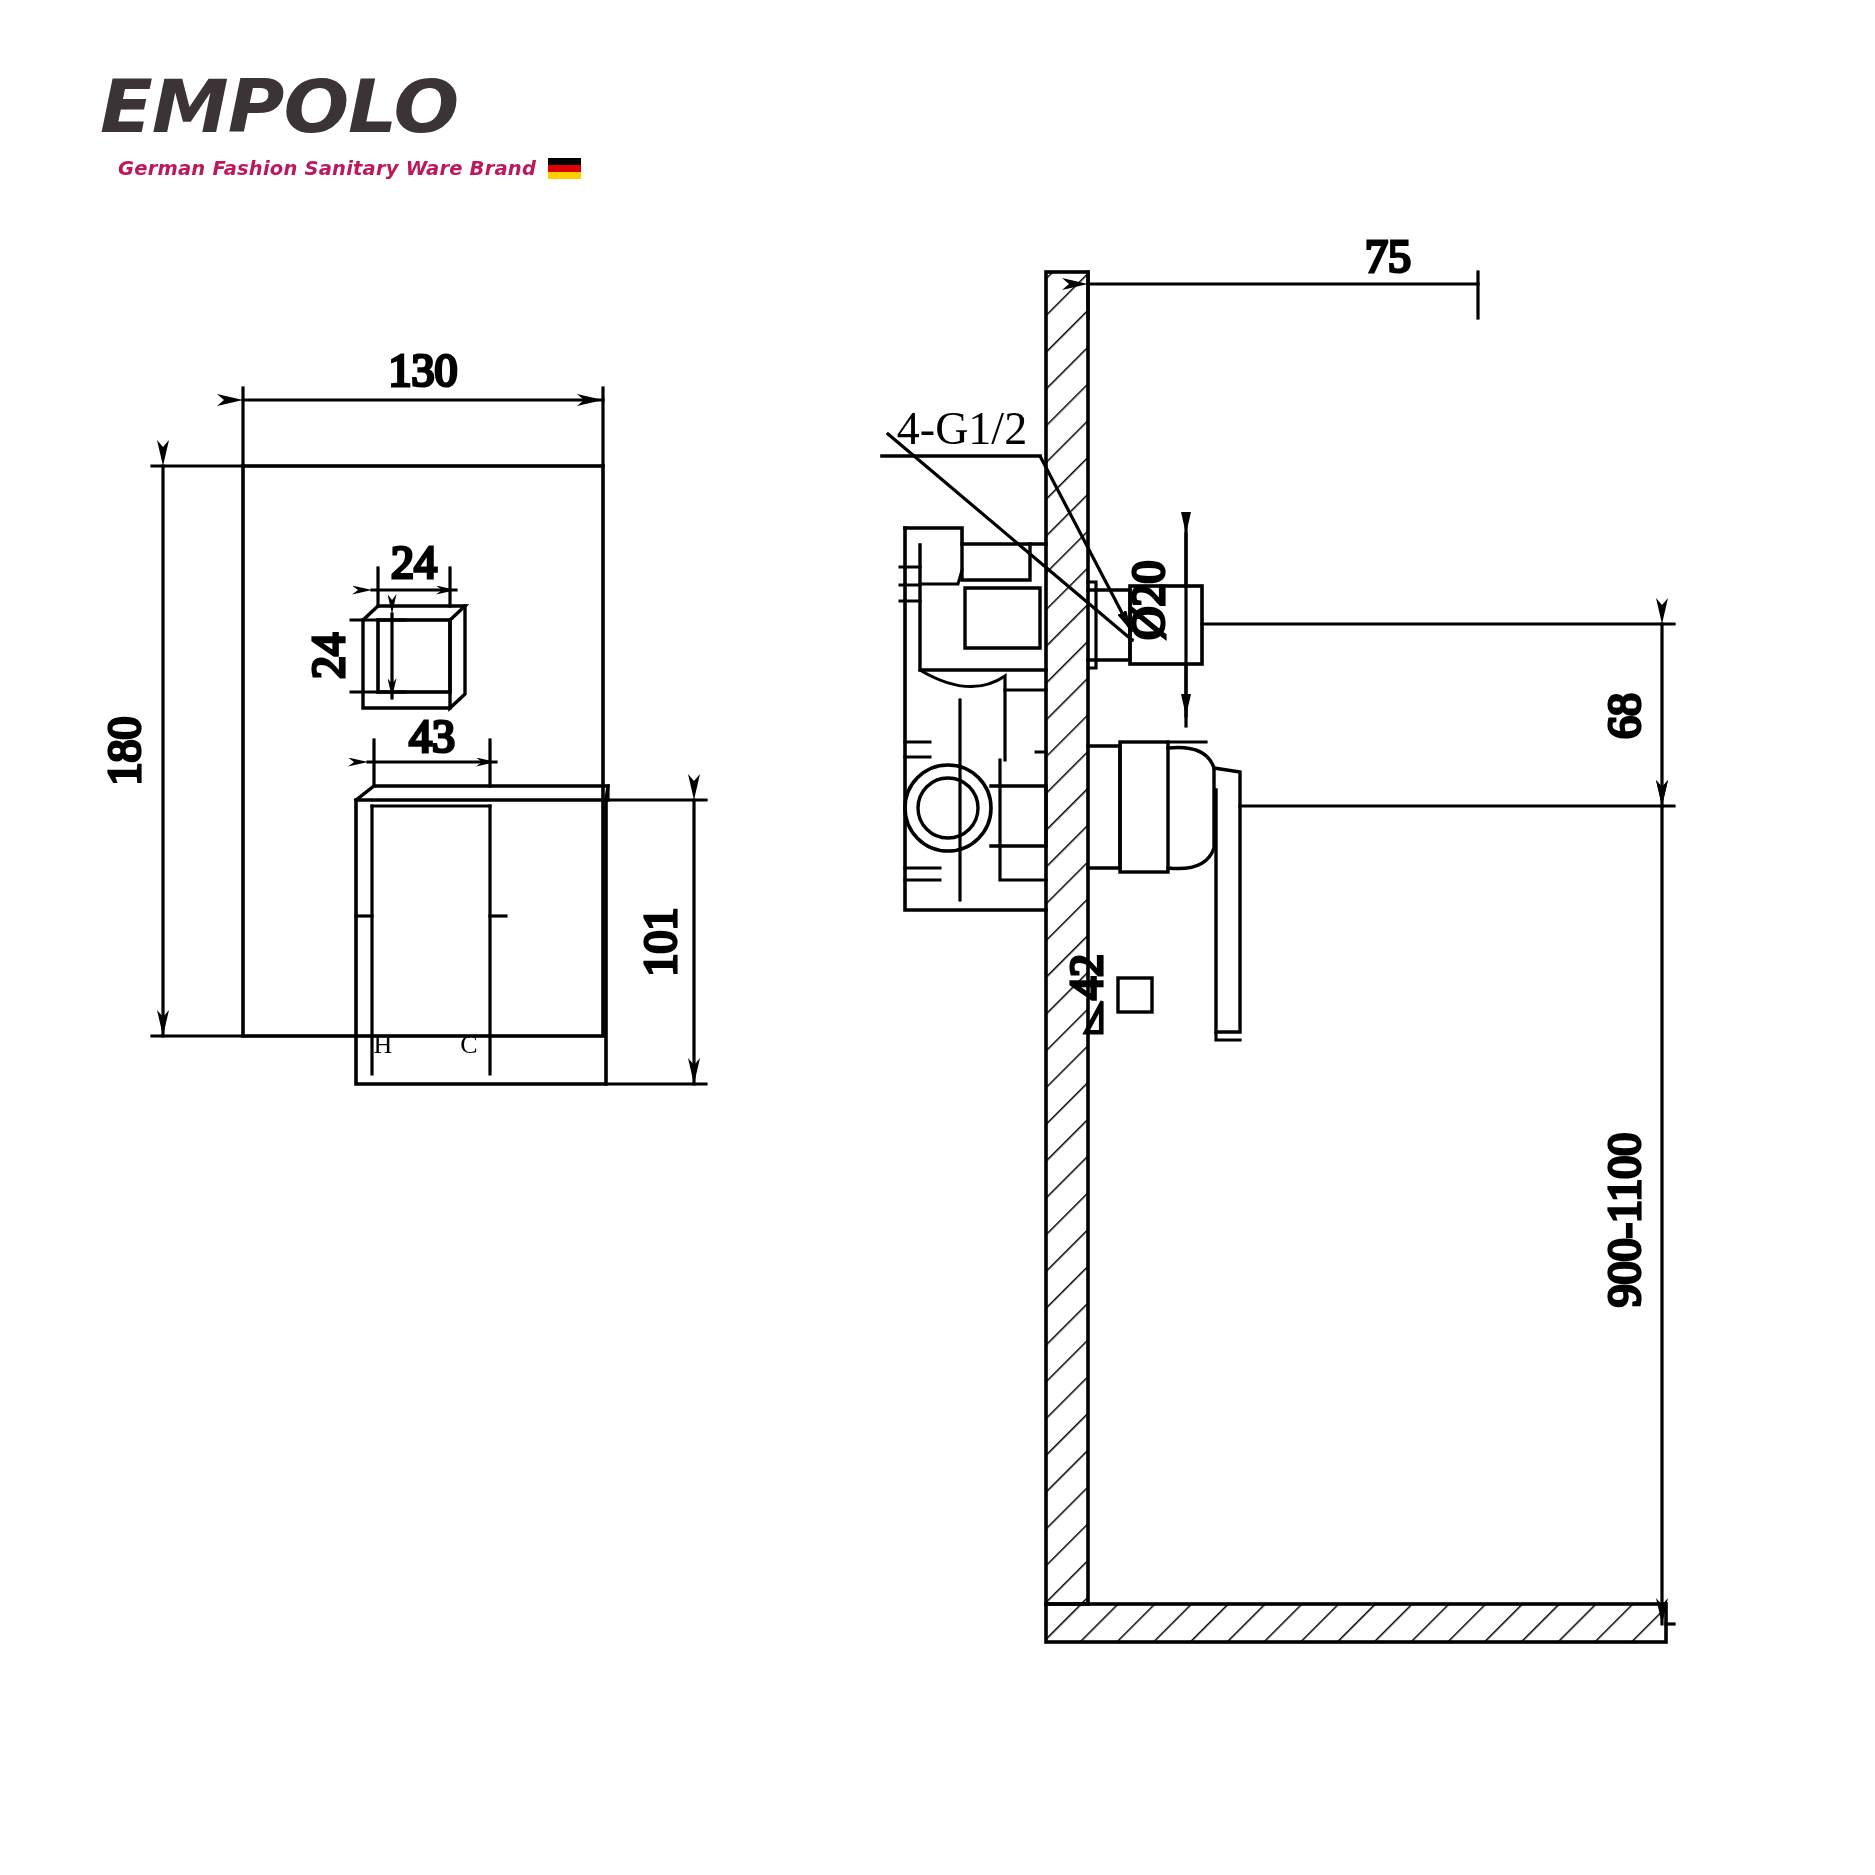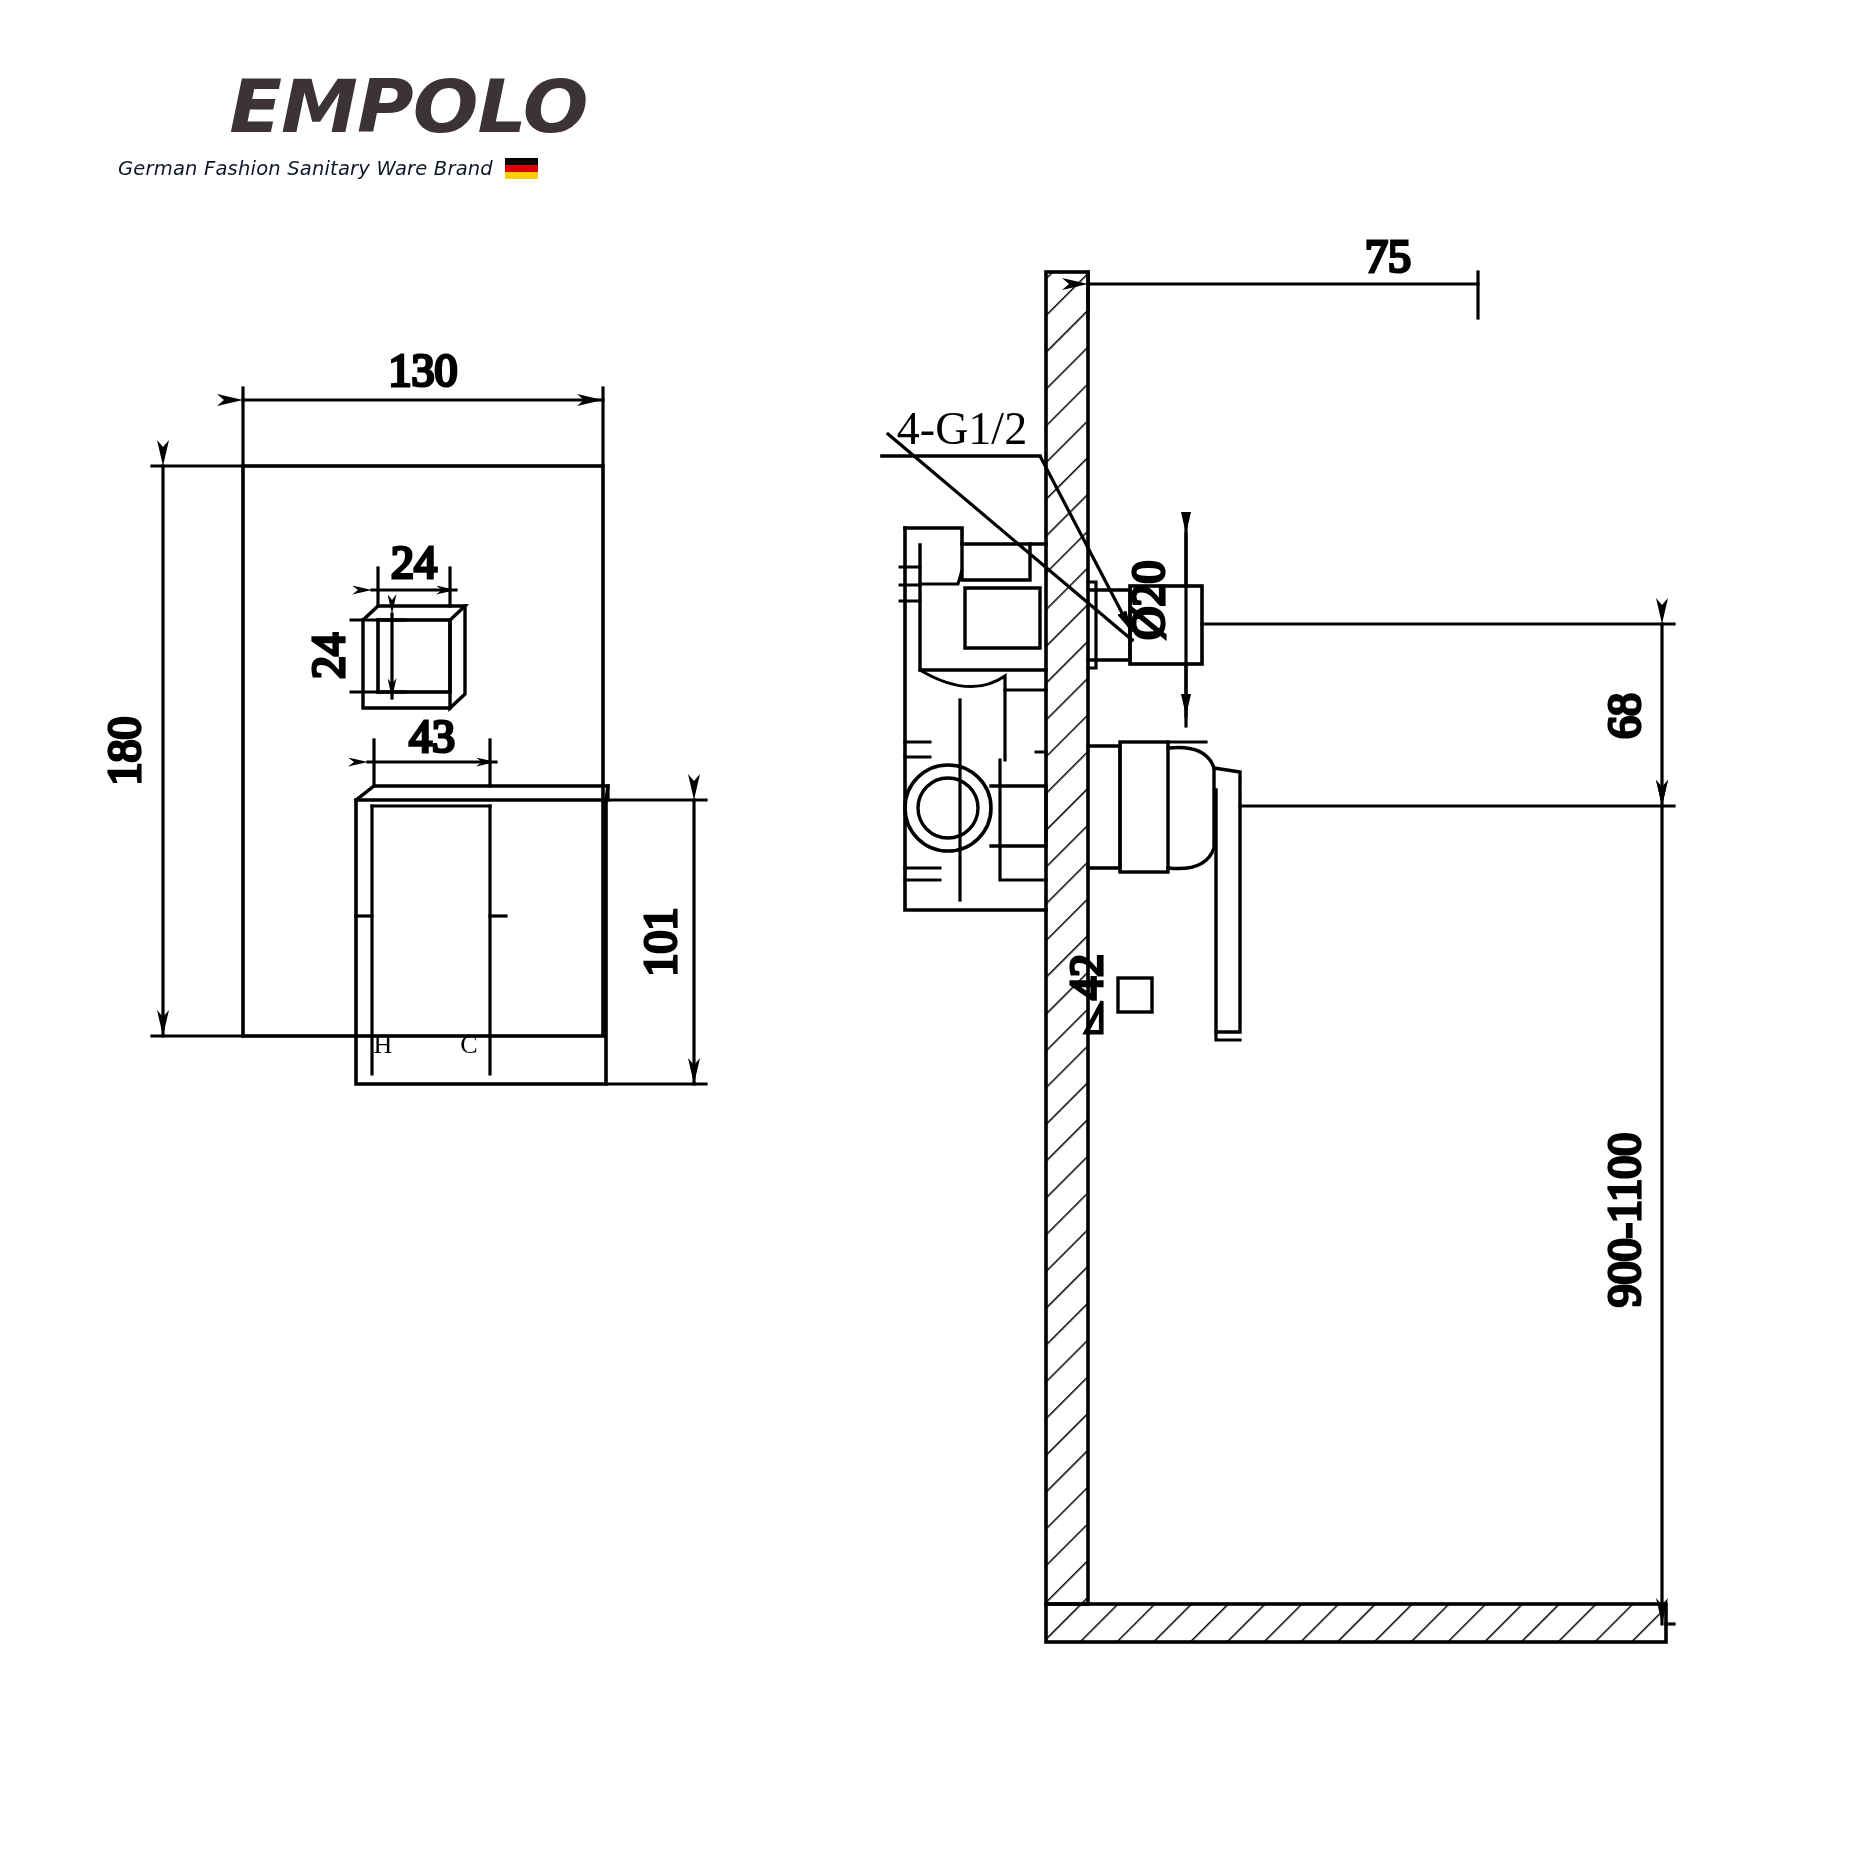--- a/index.html
+++ b/index.html
@@ -13,21 +13,20 @@
     height: 1875px;
     font-family: "Liberation Serif", serif;
     overflow: hidden;
     position: relative;
   }
   #sheet {
     position: relative;
     width: 1875px;
     height: 1502px;
     background: #ffffff;
-    text-align: right;
   }
   
   #logo-block {
     position: absolute;
     left: 100px;
     top: 70px;
     width: 460px;
     height: 140px;
   }
   #logo-wordmark {
@@ -46,23 +45,23 @@
   }
   #logo-tagline-row {
     display: flex;
     align-items: center;
     margin-top: 14px;
     margin-left: 18px;
   }
   #logo-tagline {
     font-family: "DejaVu Sans", sans-serif;
     font-style: italic;
-    font-weight: 400;
+    font-weight: 700;
     font-size: 19.5px;
-    color: #0f172a;
+    color: #be185d;
     white-space: nowrap;
     letter-spacing: 0.2px;
   }
   #flag-icon {
     width: 33px;
     height: 21px;
     margin-left: 12px;
     border: 0;
     background: linear-gradient(to bottom,
       #000000 0%, #000000 33.3%,

